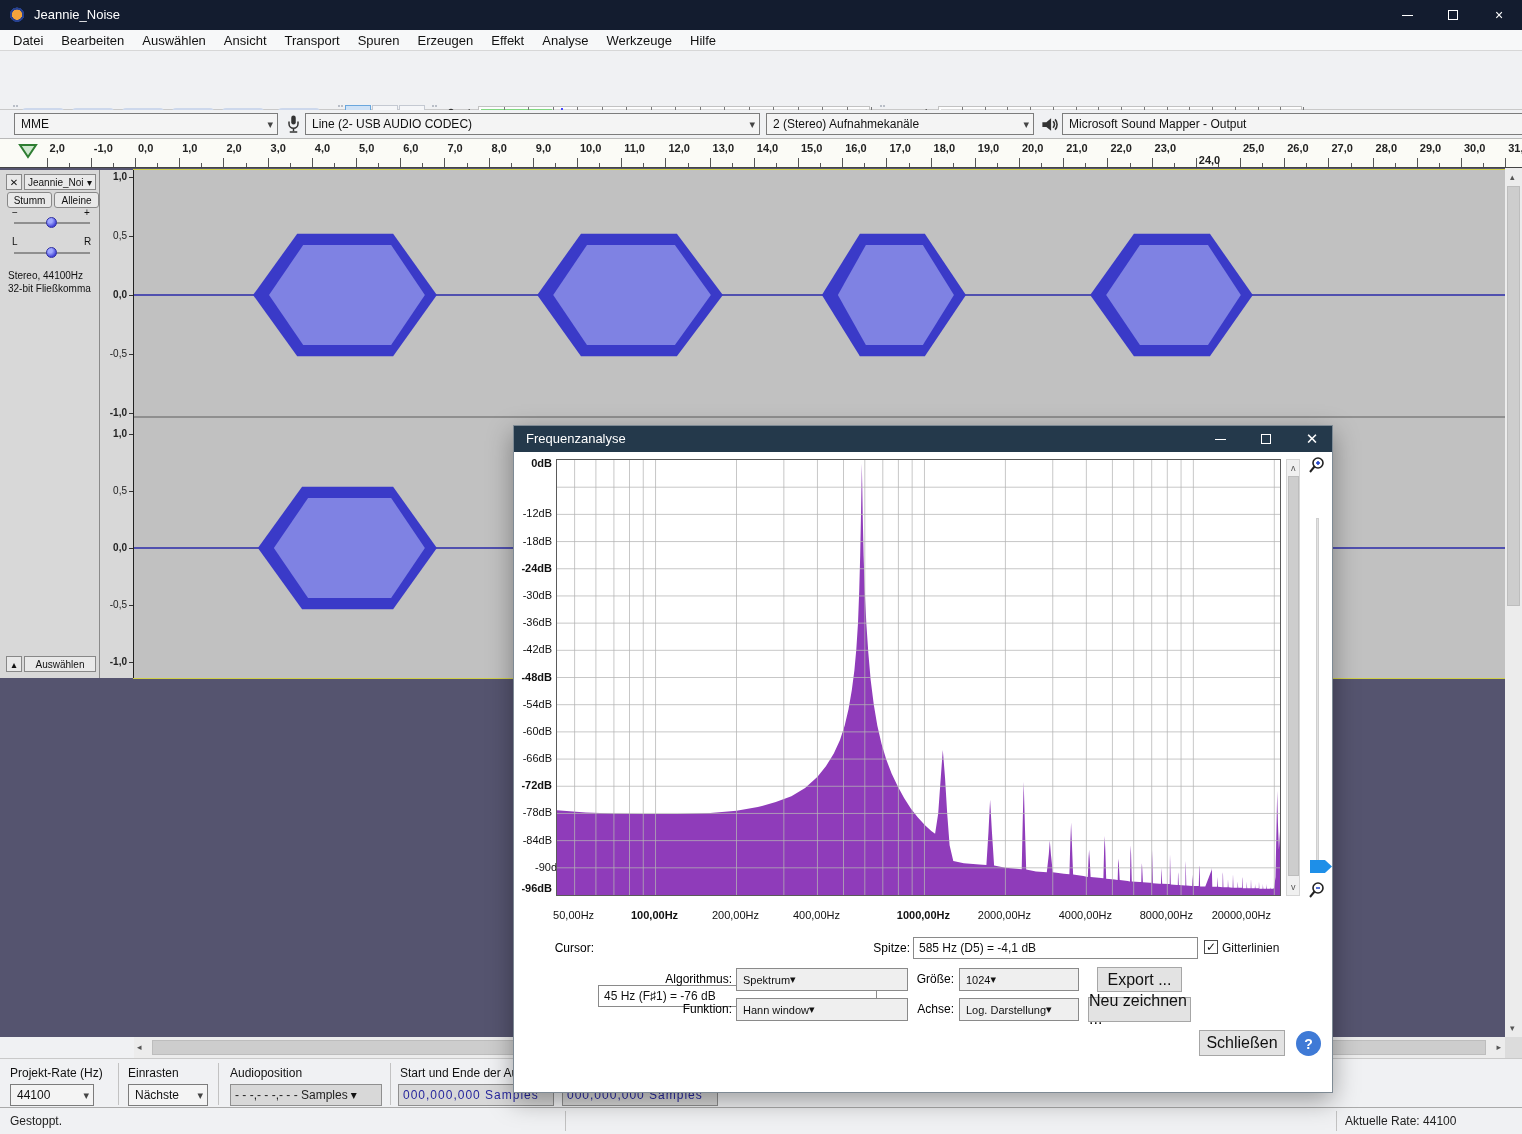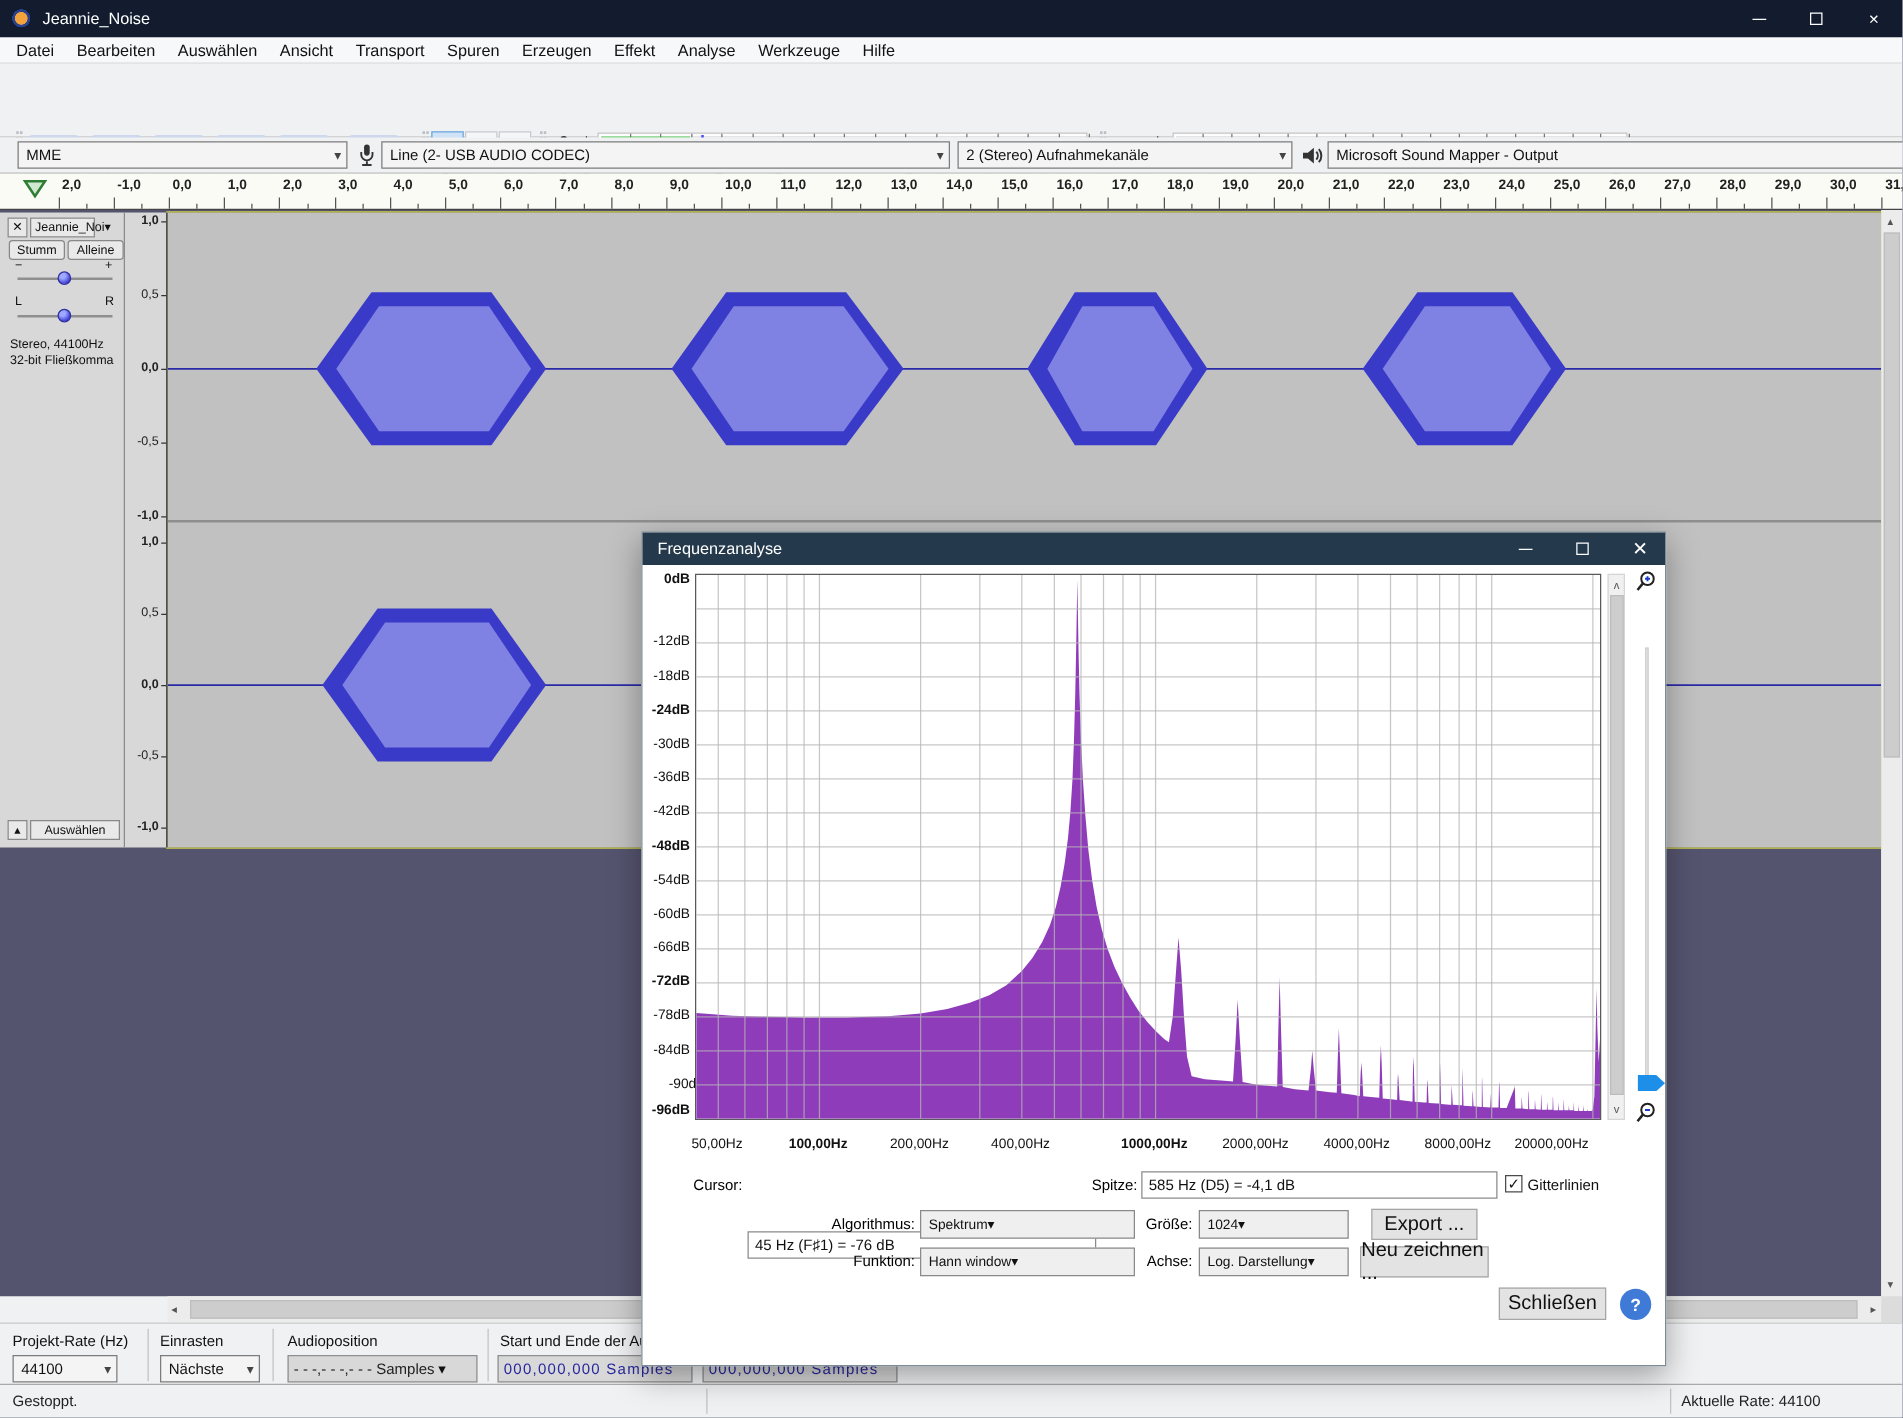--- a/index.html
+++ b/index.html
@@ -493,21 +493,21 @@
     <div class="tl-tick" style="left: 1085.3px; height: 4px;"></div>
     <div class="tl-label" style="left: 1066.2px;">21,0</div>
     <div class="tl-tick" style="left: 1107.4px; height: 9px;"></div>
     <div class="tl-tick" style="left: 1129.5px; height: 4px;"></div>
     <div class="tl-label" style="left: 1110.4px;">22,0</div>
     <div class="tl-tick" style="left: 1151.6px; height: 9px;"></div>
     <div class="tl-tick" style="left: 1173.7px; height: 4px;"></div>
     <div class="tl-label" style="left: 1154.6px;">23,0</div>
     <div class="tl-tick" style="left: 1195.8px; height: 9px;"></div>
     <div class="tl-tick" style="left: 1217.9px; height: 4px;"></div>
-    <div class="tl-label" style="left: 1198.8px;">24,0</div>
+    <div class="tl-label" style="left: 1198.8px; margin-top: 12px;">24,0</div>
     <div class="tl-tick" style="left: 1240px; height: 9px;"></div>
     <div class="tl-tick" style="left: 1262.1px; height: 4px;"></div>
     <div class="tl-label" style="left: 1243px;">25,0</div>
     <div class="tl-tick" style="left: 1284.2px; height: 9px;"></div>
     <div class="tl-tick" style="left: 1306.3px; height: 4px;"></div>
     <div class="tl-label" style="left: 1287.2px;">26,0</div>
     <div class="tl-tick" style="left: 1328.4px; height: 9px;"></div>
     <div class="tl-tick" style="left: 1350.5px; height: 4px;"></div>
     <div class="tl-label" style="left: 1331.4px;">27,0</div>
     <div class="tl-tick" style="left: 1372.6px; height: 9px;"></div>
@@ -540,21 +540,21 @@
       <polygon points="123.876,378 168.076,316.75 259.128,316.75 302.886,378 259.128,439.25 168.076,439.25" fill="#3a3ac8"></polygon>
       <polygon points="139.876,378 174.076,328 257.128,328 290.886,378 257.128,428 174.076,428" fill="#7f82e3"></polygon>
       <rect x="0" y="246" width="1371" height="2" fill="#8f8f8f"></rect>
     </svg>
 </div>
 
 <div class="abs trackhead"></div>
 <div class="abs headbtn" style="left:6px;top:174px;width:16px;height:16px;">
     <span>✕</span>
   </div>
-<div class="abs headbtn" style="left:24px;top:174px;width:52px;height:16px;justify-content:space-between;padding:0 3px;">
+<div class="abs headbtn" style="left:24px;top:174px;width:72px;height:16px;justify-content:space-between;padding:0 3px;">
   <span>Jeannie_Noi</span>
     <span>▾</span>
 </div>
 <div class="abs headbtn" style="left:7px;top:192px;width:45px;height:16px;border-radius:3px;">
     <span>Stumm</span>
   </div>
 <div class="abs headbtn" style="left:54px;top:192px;width:45px;height:16px;border-radius:3px;">
     <span>Alleine</span>
   </div>
 <div class="abs headtxt" style="left:12px;top:207px;">−</div>

